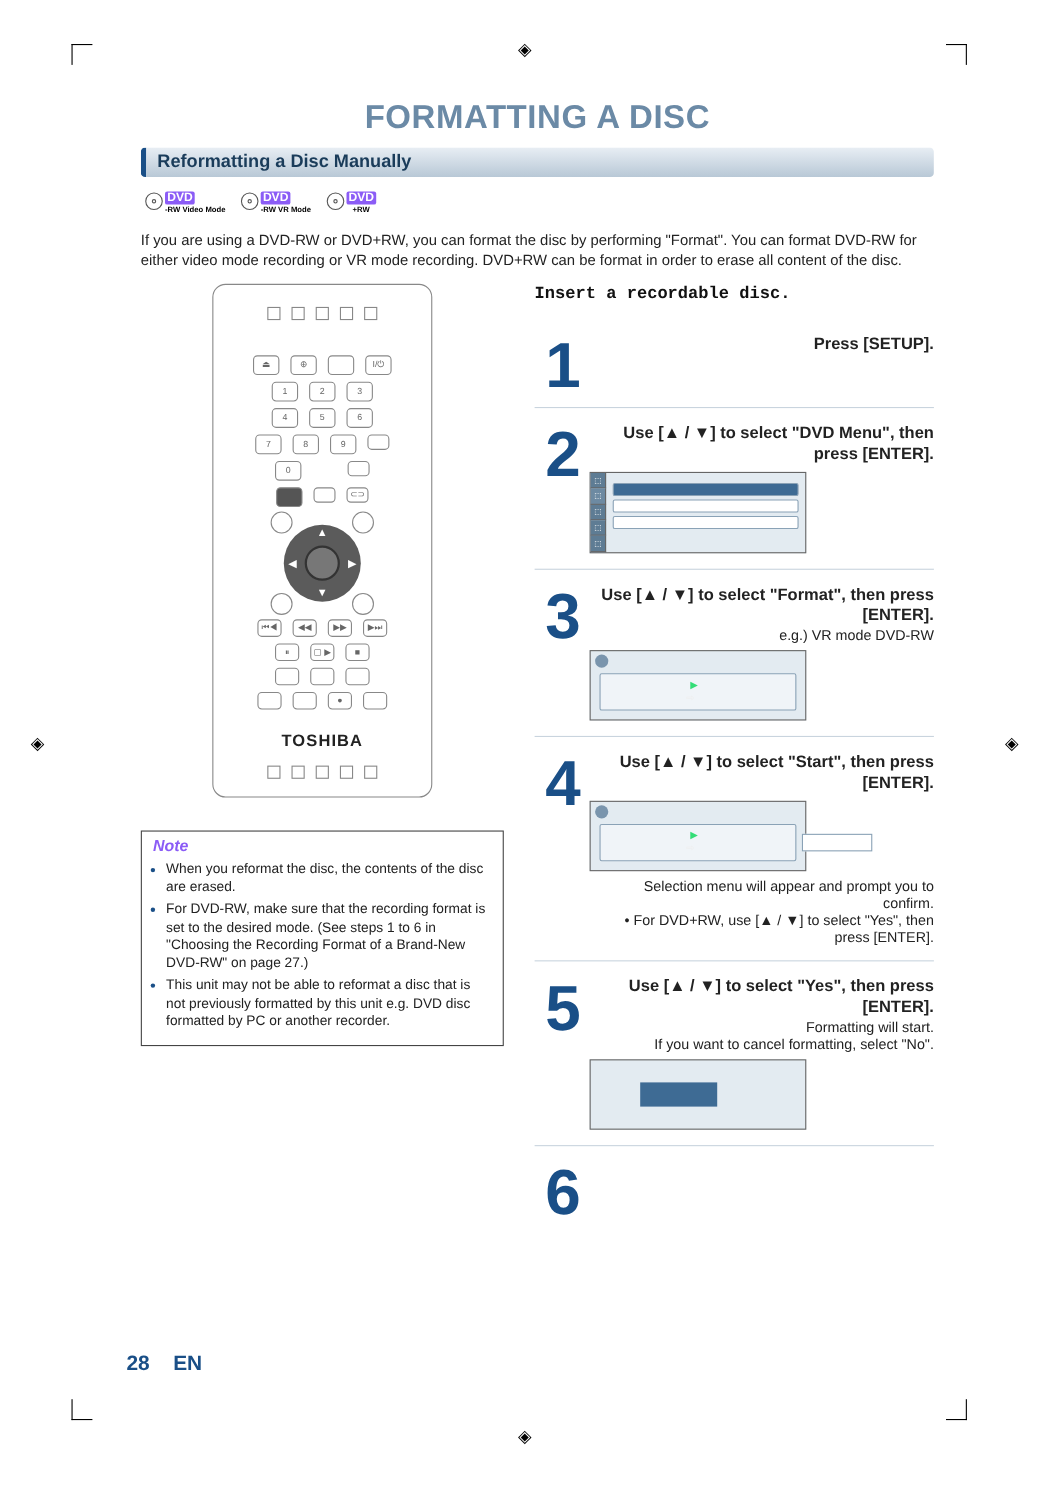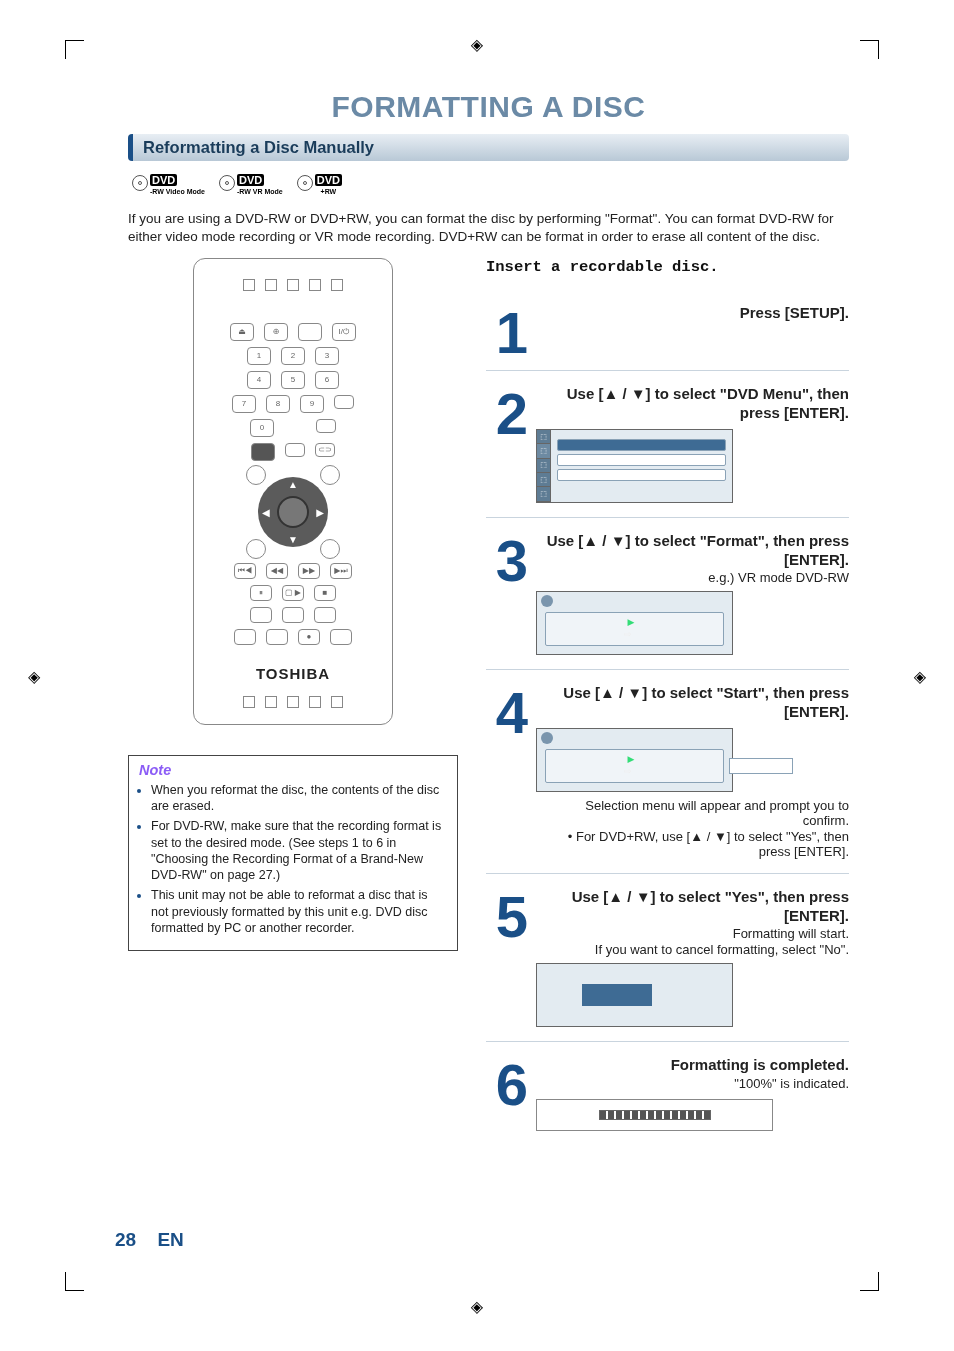--- a/index.html
+++ b/index.html
@@ -68,21 +68,21 @@
   }
 
   .badges { display: flex; gap: 6px; margin-bottom: 8px; }
   .badge {
     background: #fff;
     border-radius: 12px;
     padding: 1px 4px;
     display: inline-flex; align-items: center; gap: 2px;
   }
   .badge-inner {
-    display:inline-block; background:#000000; color:#fff; font-weight:bold;
+    display:inline-block; background:#8b5cf6; color:#fff; font-weight:bold;
     padding: 0 2px; font-size:11px; border-radius:2px; line-height:12px;
   }
   .badge-sub { font-size:7px; color:#000; font-weight:bold; display:block; text-align:center; line-height:7px; }
   .badge-disc {
     width:14px; height:14px; border:1px solid #555; border-radius:50%;
     display:inline-block; position:relative;
   }
   .badge-disc::after{ content:""; position:absolute; top:5px; left:5px; width:2px; height:2px; border:1px solid #555; border-radius:50%;}
   .badge-stack{ display:inline-block; }
 
@@ -426,27 +426,20 @@
             <div class="step-sub">If you want to cancel formatting, select "No".</div>
             <div class="screenshot blank">
               <div class="inner-box"></div>
             </div>
           </div>
         </div>
         <hr class="divider">
 
         <div class="step">
           <div class="step-num">6</div>
-          <div class="step-body">
-            <div class="step-title">Formatting is completed.</div>
-            <div class="step-sub">"100%" is indicated.</div>
-            <div class="progress-shot">
-              <div class="progress-bar"></div>
-            </div>
-          </div>
         </div>
       </div>
     </div>
   </div>
 
   <div class="footer">
     <span class="pg">28</span>
     <span class="lang">EN</span>
   </div>
 </div>

